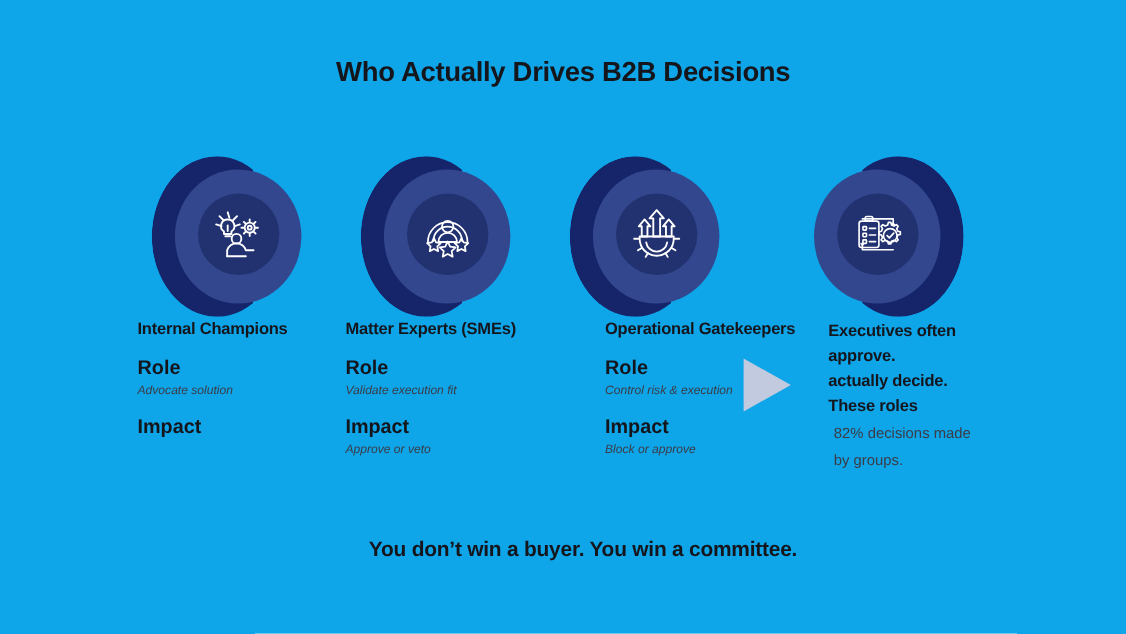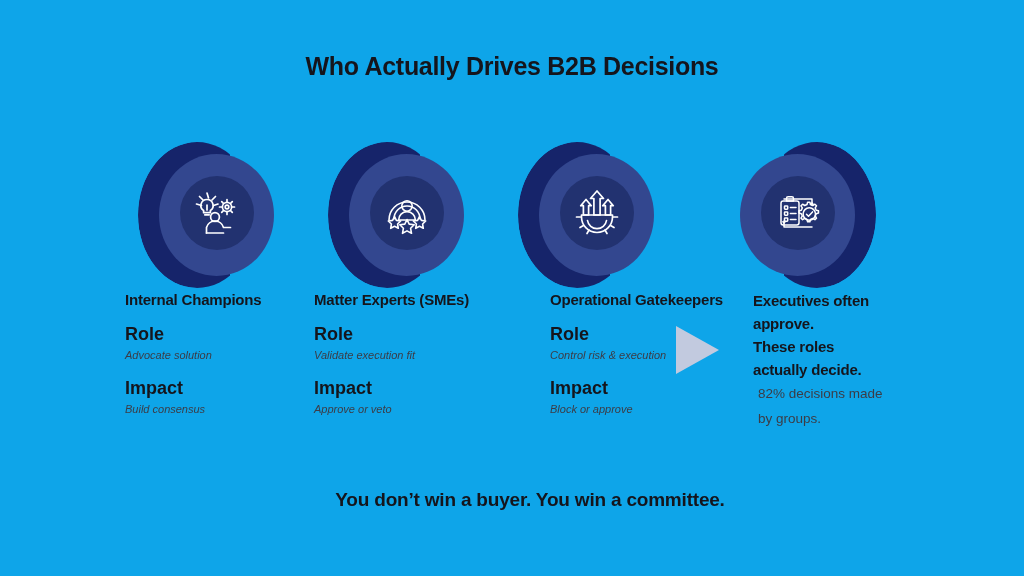--- a/index.html
+++ b/index.html
@@ -311,21 +311,20 @@
       </div>
     </div>
 
   </div>
 
   <div class="col col-1">
     <div class="col-heading">Internal Champions</div>
     <div class="field-label">Role</div>
     <div class="field-value">Advocate solution</div>
     <div class="field-label">Impact</div>
-    <div class="field-value last">Build consensus</div>
   </div>
 
   <div class="col col-2">
     <div class="col-heading">Matter Experts (SMEs)</div>
     <div class="field-label">Role</div>
     <div class="field-value">Validate execution fit</div>
     <div class="field-label">Impact</div>
     <div class="field-value last">Approve or veto</div>
   </div>
 
@@ -333,21 +332,21 @@
     <div class="col-heading">Operational Gatekeepers</div>
     <div class="field-label">Role</div>
     <div class="field-value">Control risk &amp; execution</div>
     <div class="field-label">Impact</div>
     <div class="field-value last">Block or approve</div>
   </div>
 
   <div class="col col-4">
     <div class="lead">Executives often</div>
     <div class="lead">approve.</div>
+    <div class="lead">actually decide.</div>
     <div class="lead">These roles</div>
-    <div class="lead">actually decide.</div>
     <div class="sub">82% decisions made</div>
     <div class="sub">by groups.</div>
   </div>
 
   <div class="footer-tagline">You don’t win a buyer. You win a committee.</div>
 
 </div>
 
 </body></html>

